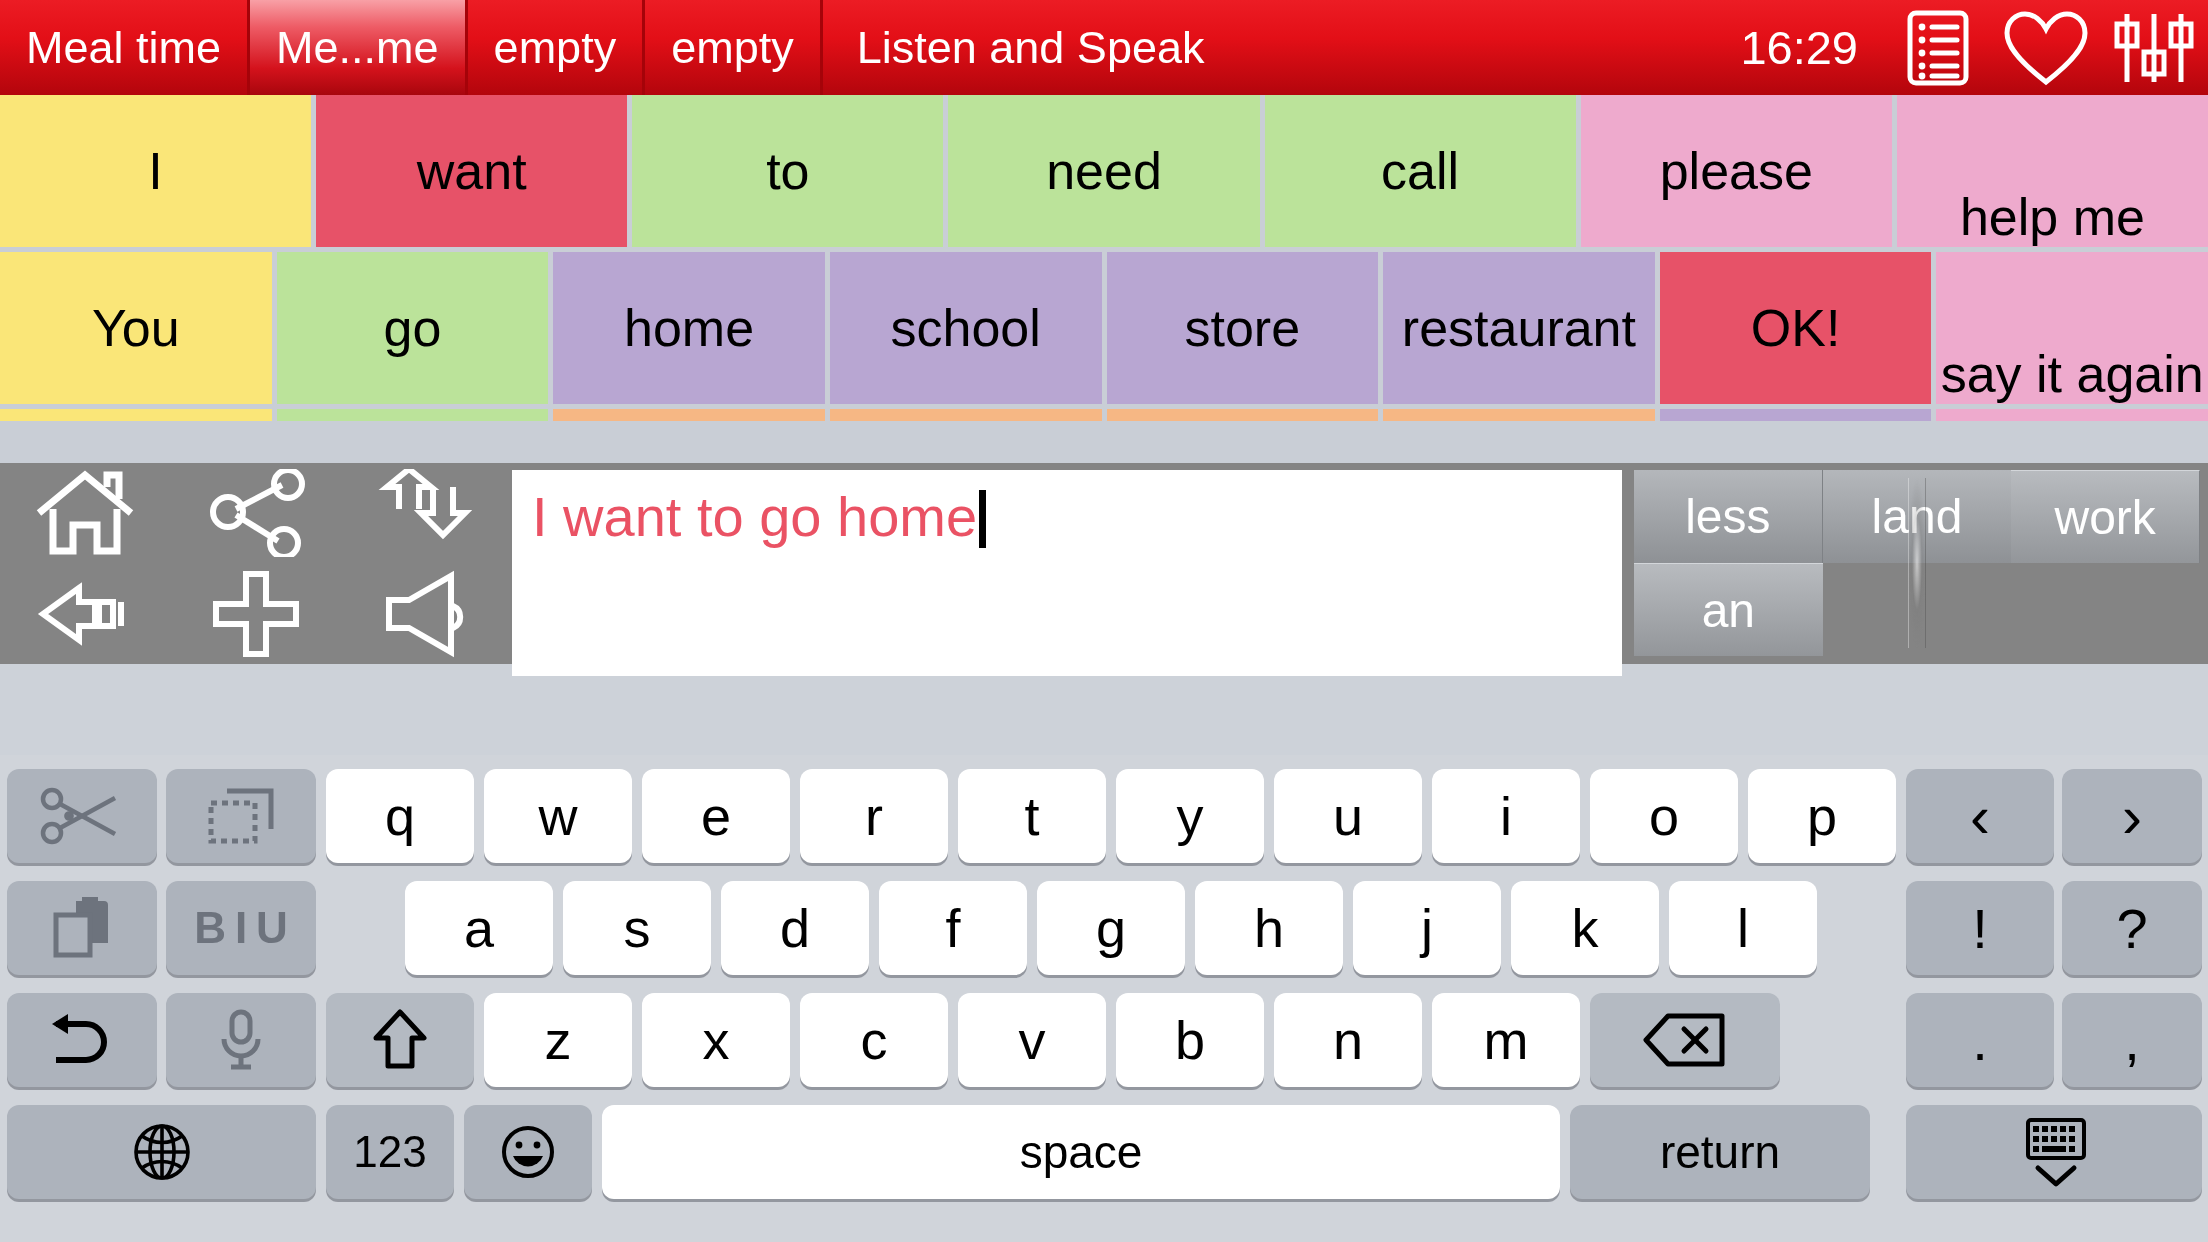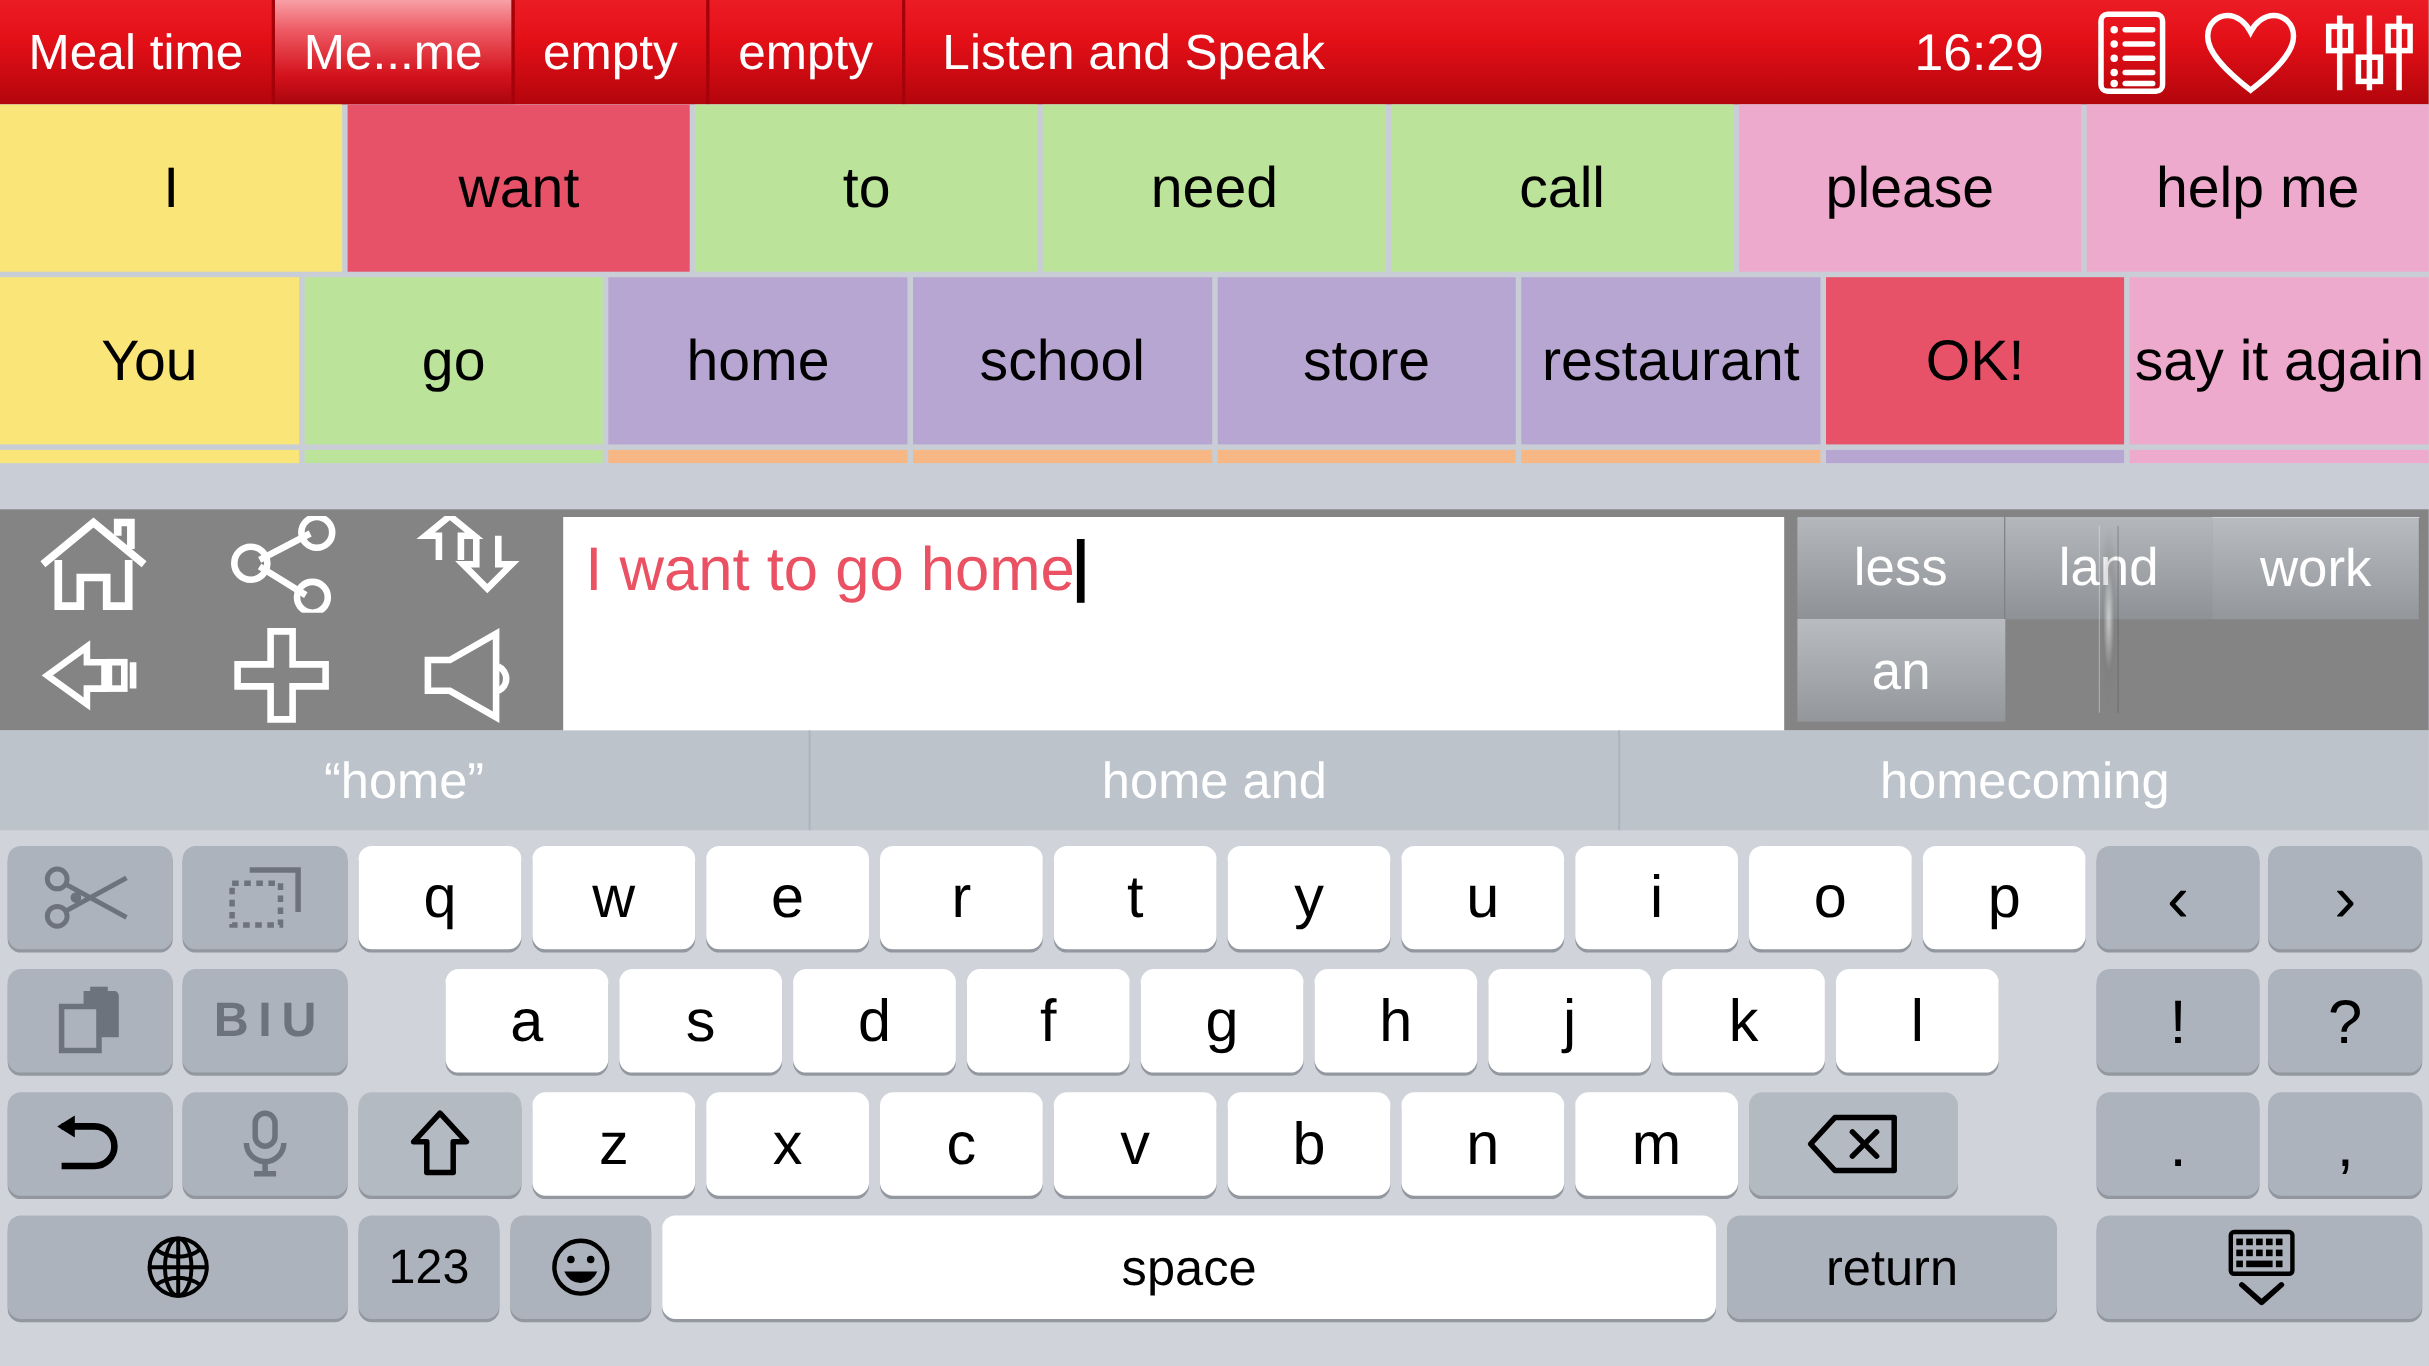--- a/index.html
+++ b/index.html
@@ -41,21 +41,21 @@
     background:#c9ced6;
   }
   .grow{ position:absolute; left:0; width:2208px; display:flex; }
   .grow.r1{ top:0; height:152px; }
   .grow.r2{ top:157px; height:152px; }
   .cell{
     flex:1 1 0; margin-right:5px;
     display:flex; align-items:center; justify-content:center;
     font-size:52px; color:#000; white-space:nowrap; overflow:hidden;
   }
-  .cell:last-child{ margin-right:0; }
+  .cell:last-child{ margin-right:0;align-items:flex-end; }
   
   .grow.r3{ top:314px; height:12px; }
   .stub{ flex:1 1 0; margin-right:5px; }
   .stub:last-child{margin-right:0;}
 
   
   .compose{
     position:absolute; left:0; top:463px; width:2208px; height:201px;
     background:#848484;
   }
@@ -321,25 +321,20 @@
       <div class="pcell r1 c0">
           <span>work</span>
         </div>
       <div class="pcell r1 c1">
           <span>an</span>
         </div>
       <div class="lens"></div>
     </div>
   </div>
 
-  <div class="suggest">
-    <div class="sug">“home”</div>
-    <div class="sug">home and</div>
-    <div class="sug">homecoming</div>
-  </div>
 
   <div class="kb">
 
     <div class="key gray" style="left:7px;top:14px;width:150px;height:94px">
       <svg width="86" height="58" viewBox="0 0 86 58">
           <g stroke="#6d737d" stroke-width="4.5" fill="none">
         <circle cx="13" cy="12" r="9"></circle>
             <circle cx="13" cy="46" r="9"></circle>
         <line x1="21" y1="17" x2="76" y2="47"></line>
             <line x1="21" y1="41" x2="76" y2="11"></line>

